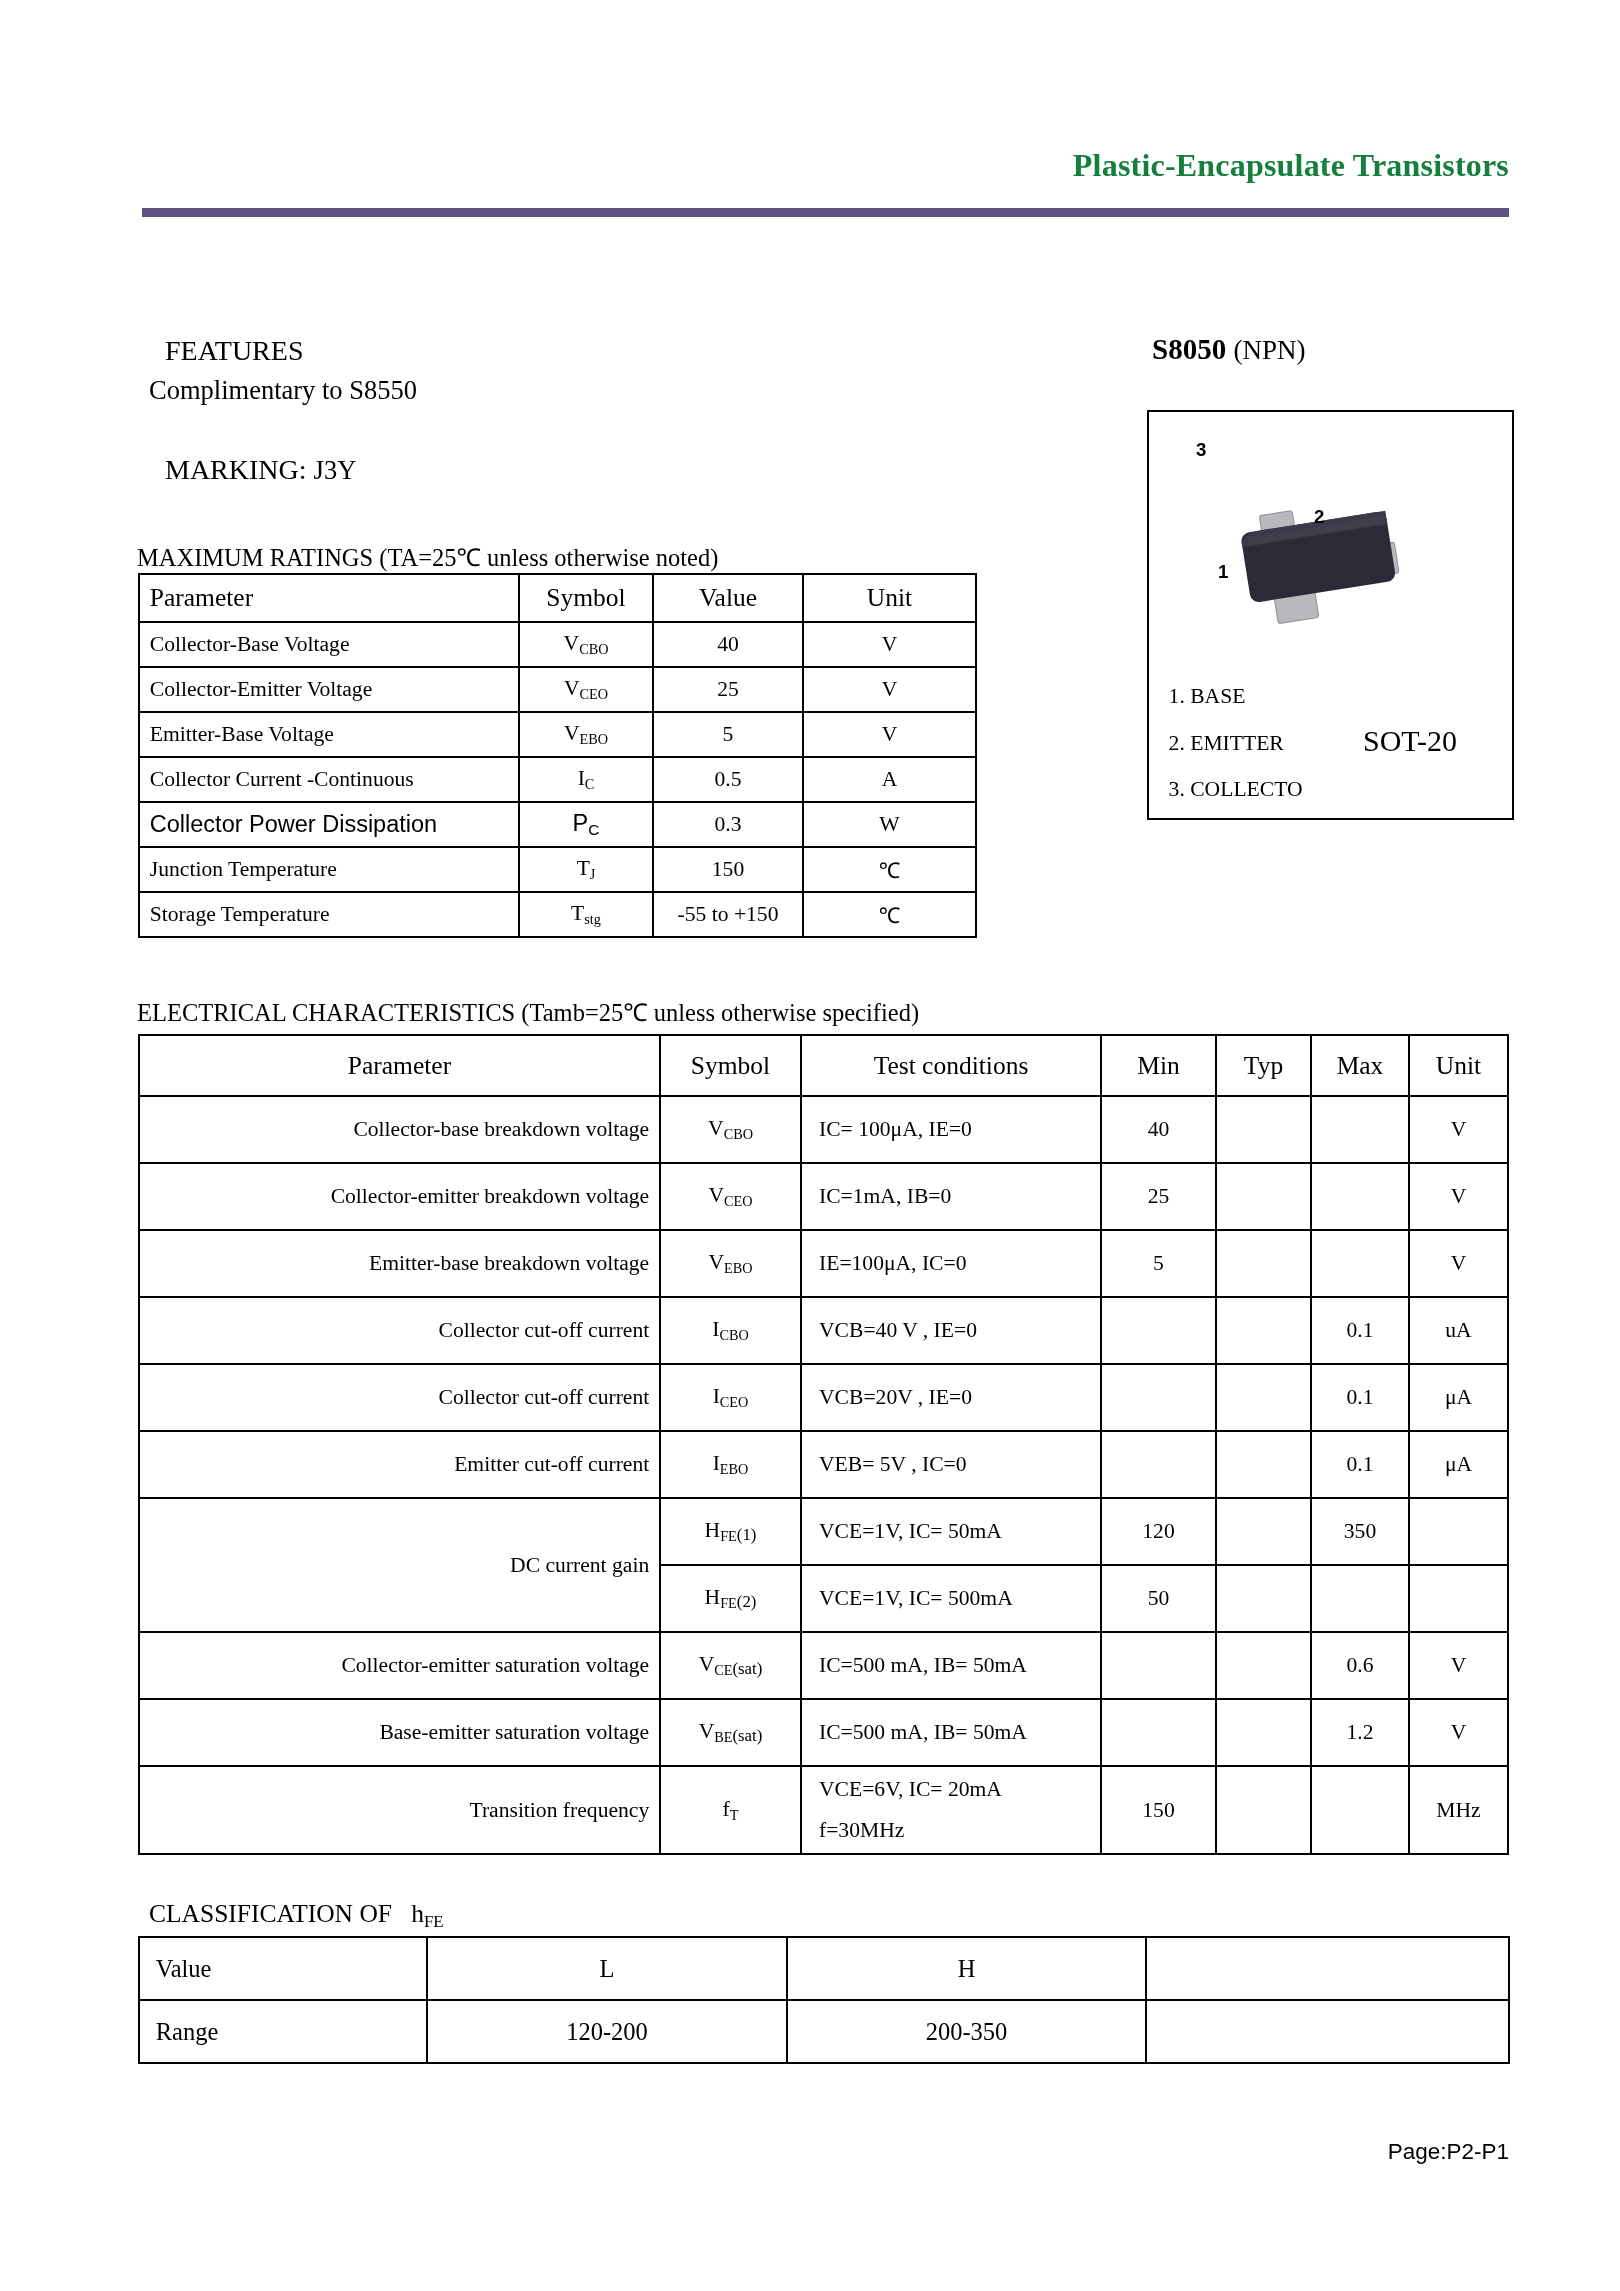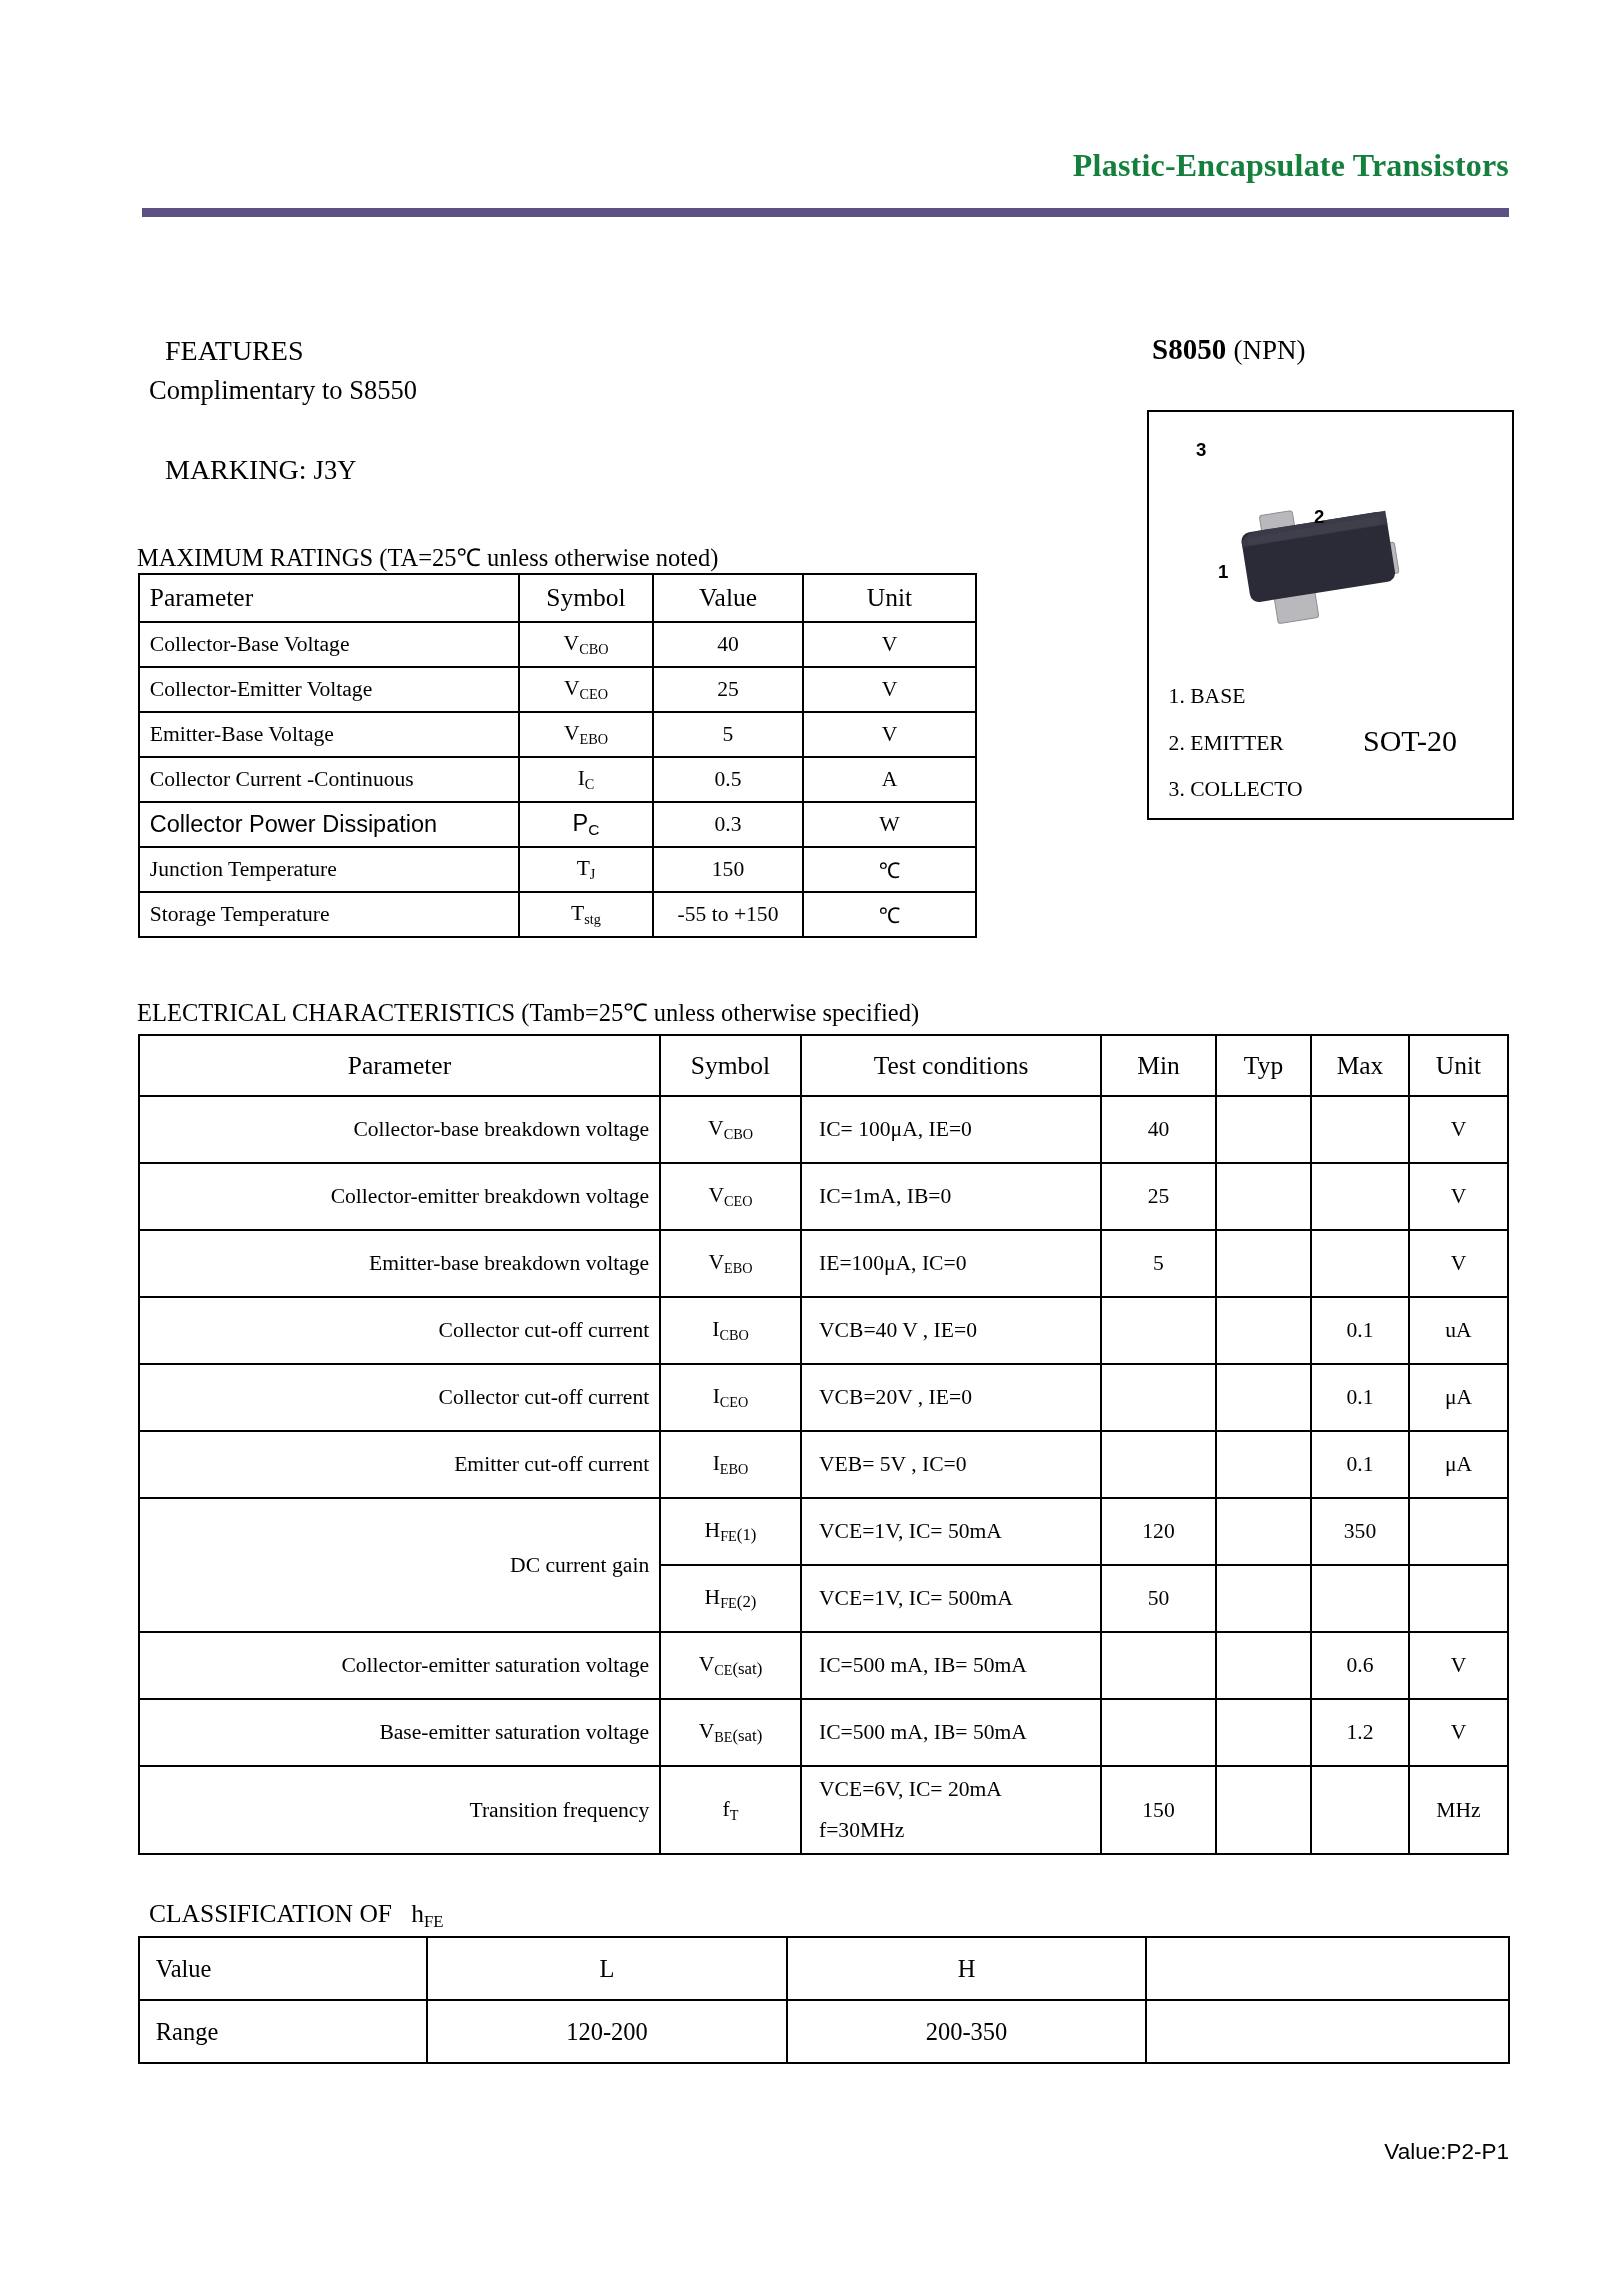--- a/index.html
+++ b/index.html
@@ -397,14 +397,14 @@
       </tr>
       <tr>
         <td class="rk">Range</td>
         <td class="c">120-200</td>
         <td class="c">200-350</td>
         <td class="c"></td>
       </tr>
     </tbody>
 </table>
 
-<div id="footer-page">Value:P2-P1</div>
+<div id="footer-page">Page:P2-P1</div>
 
 
 </body></html>

